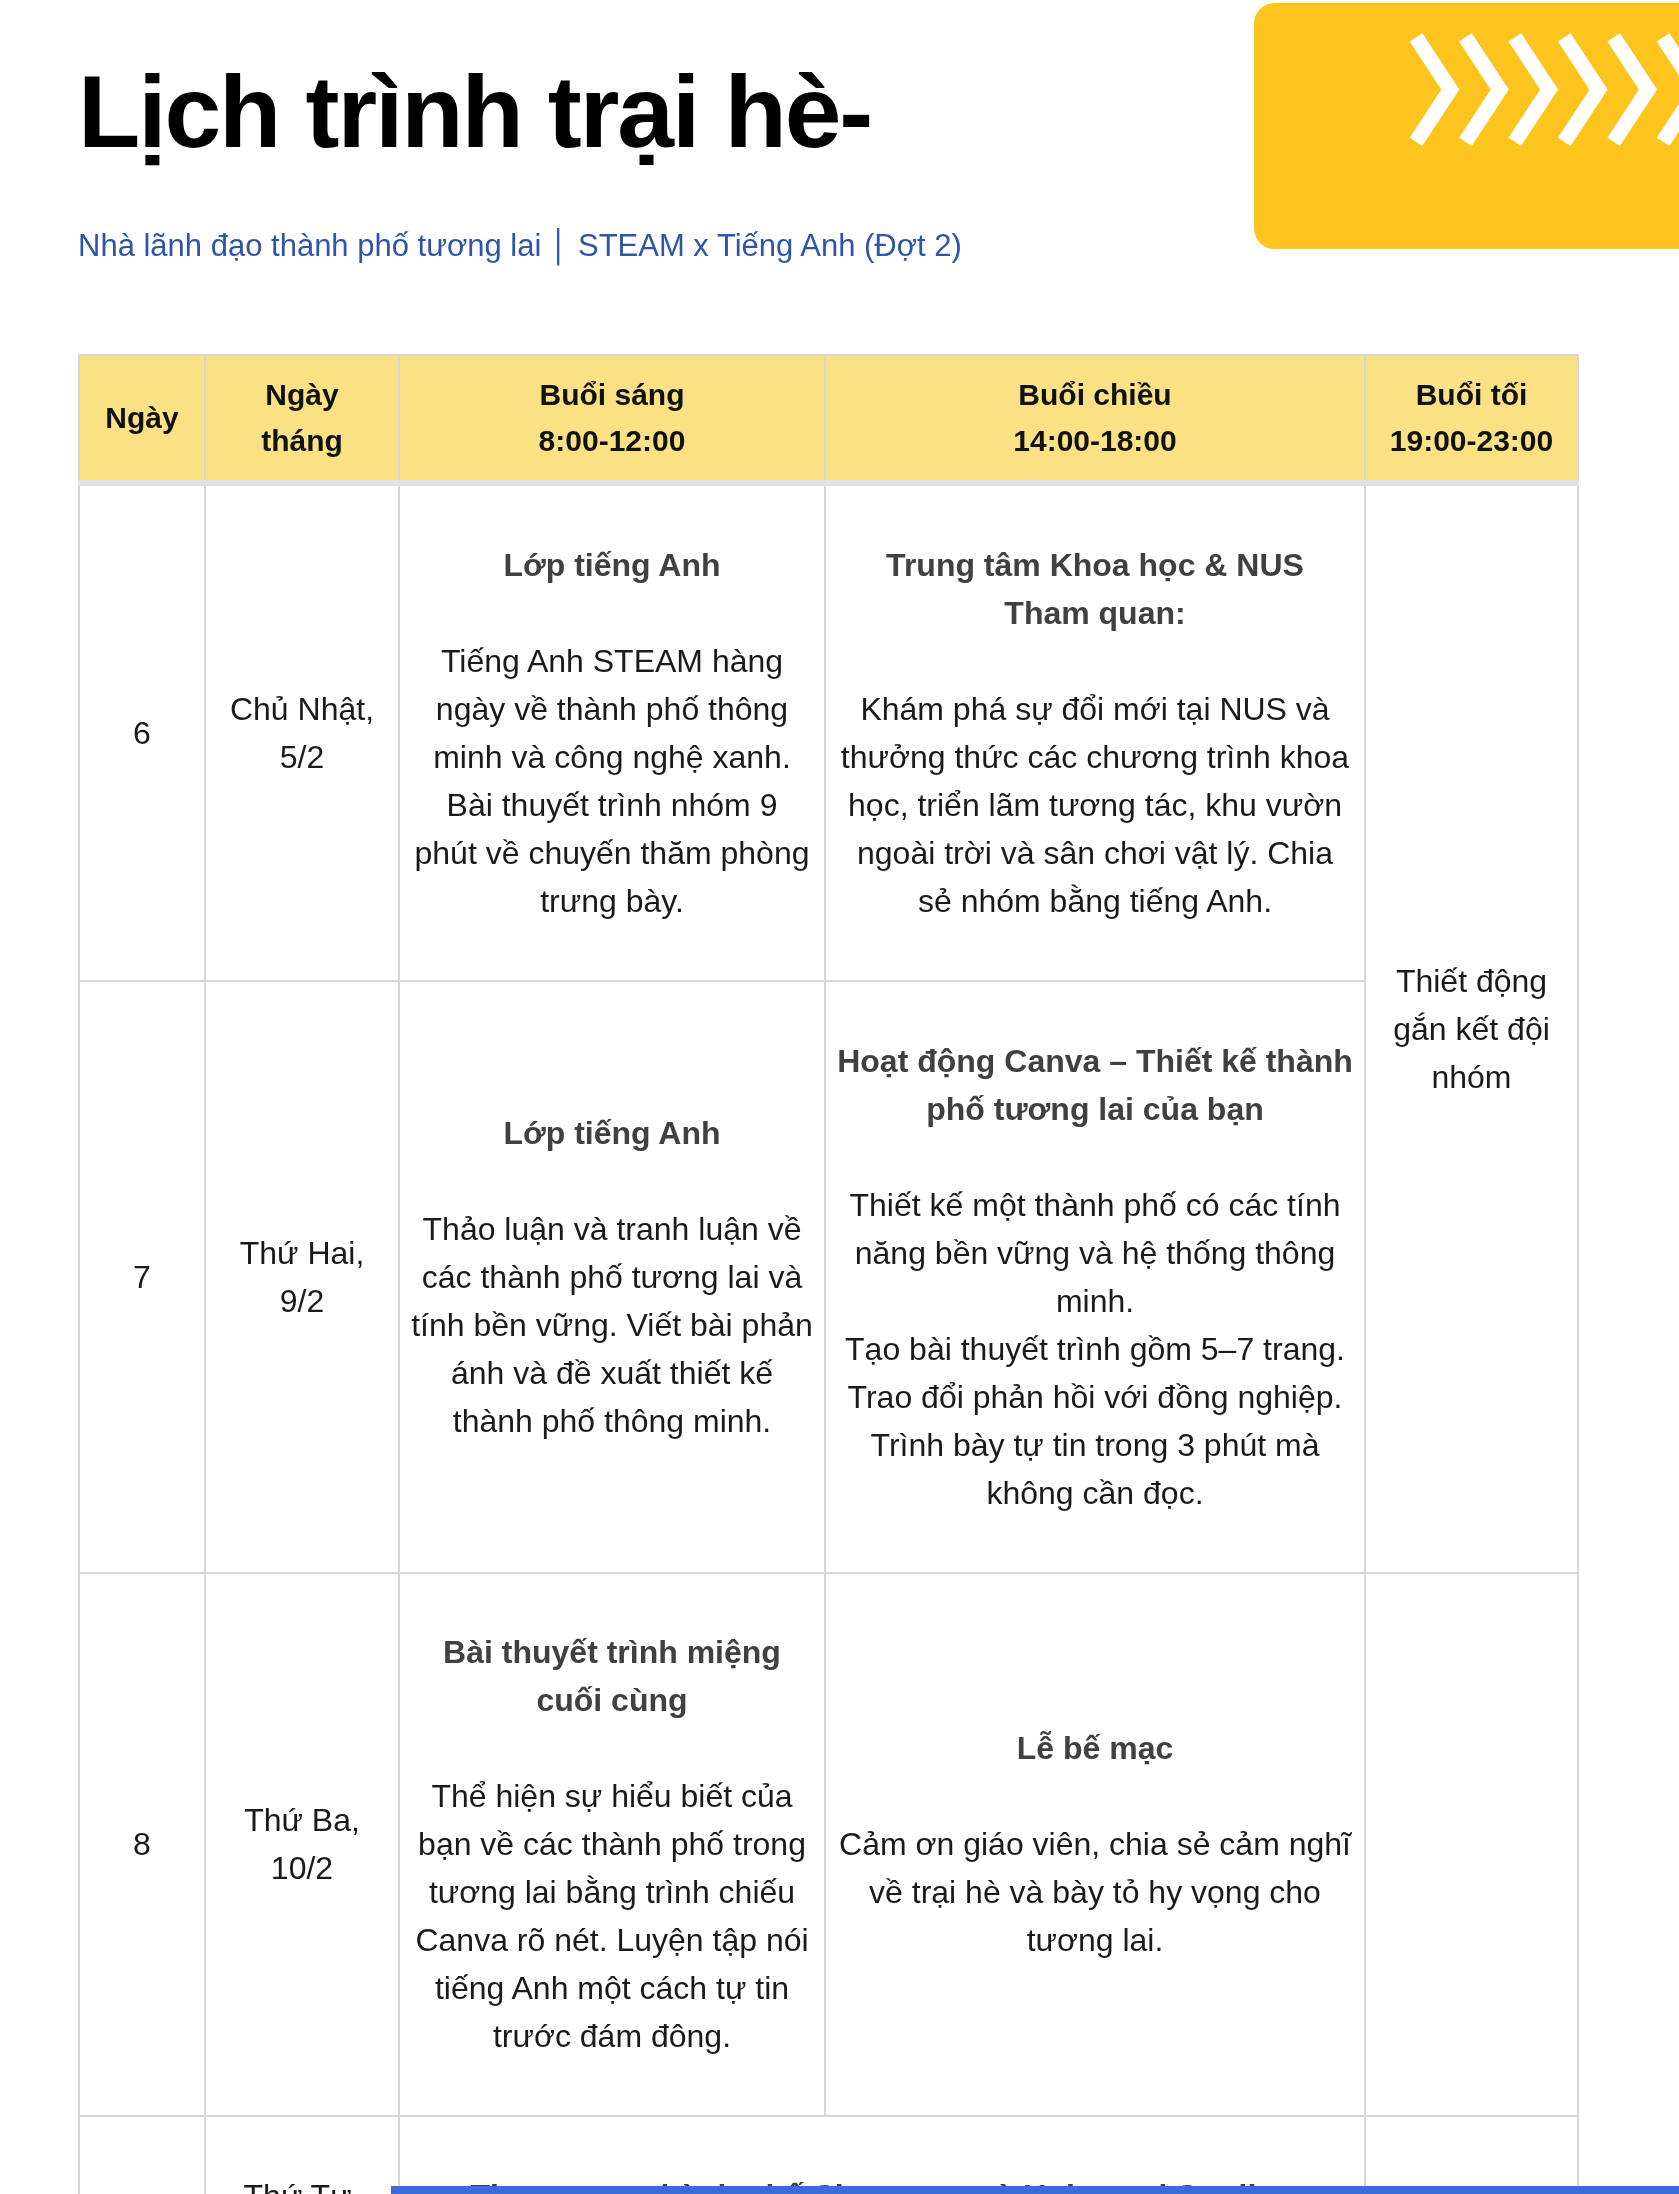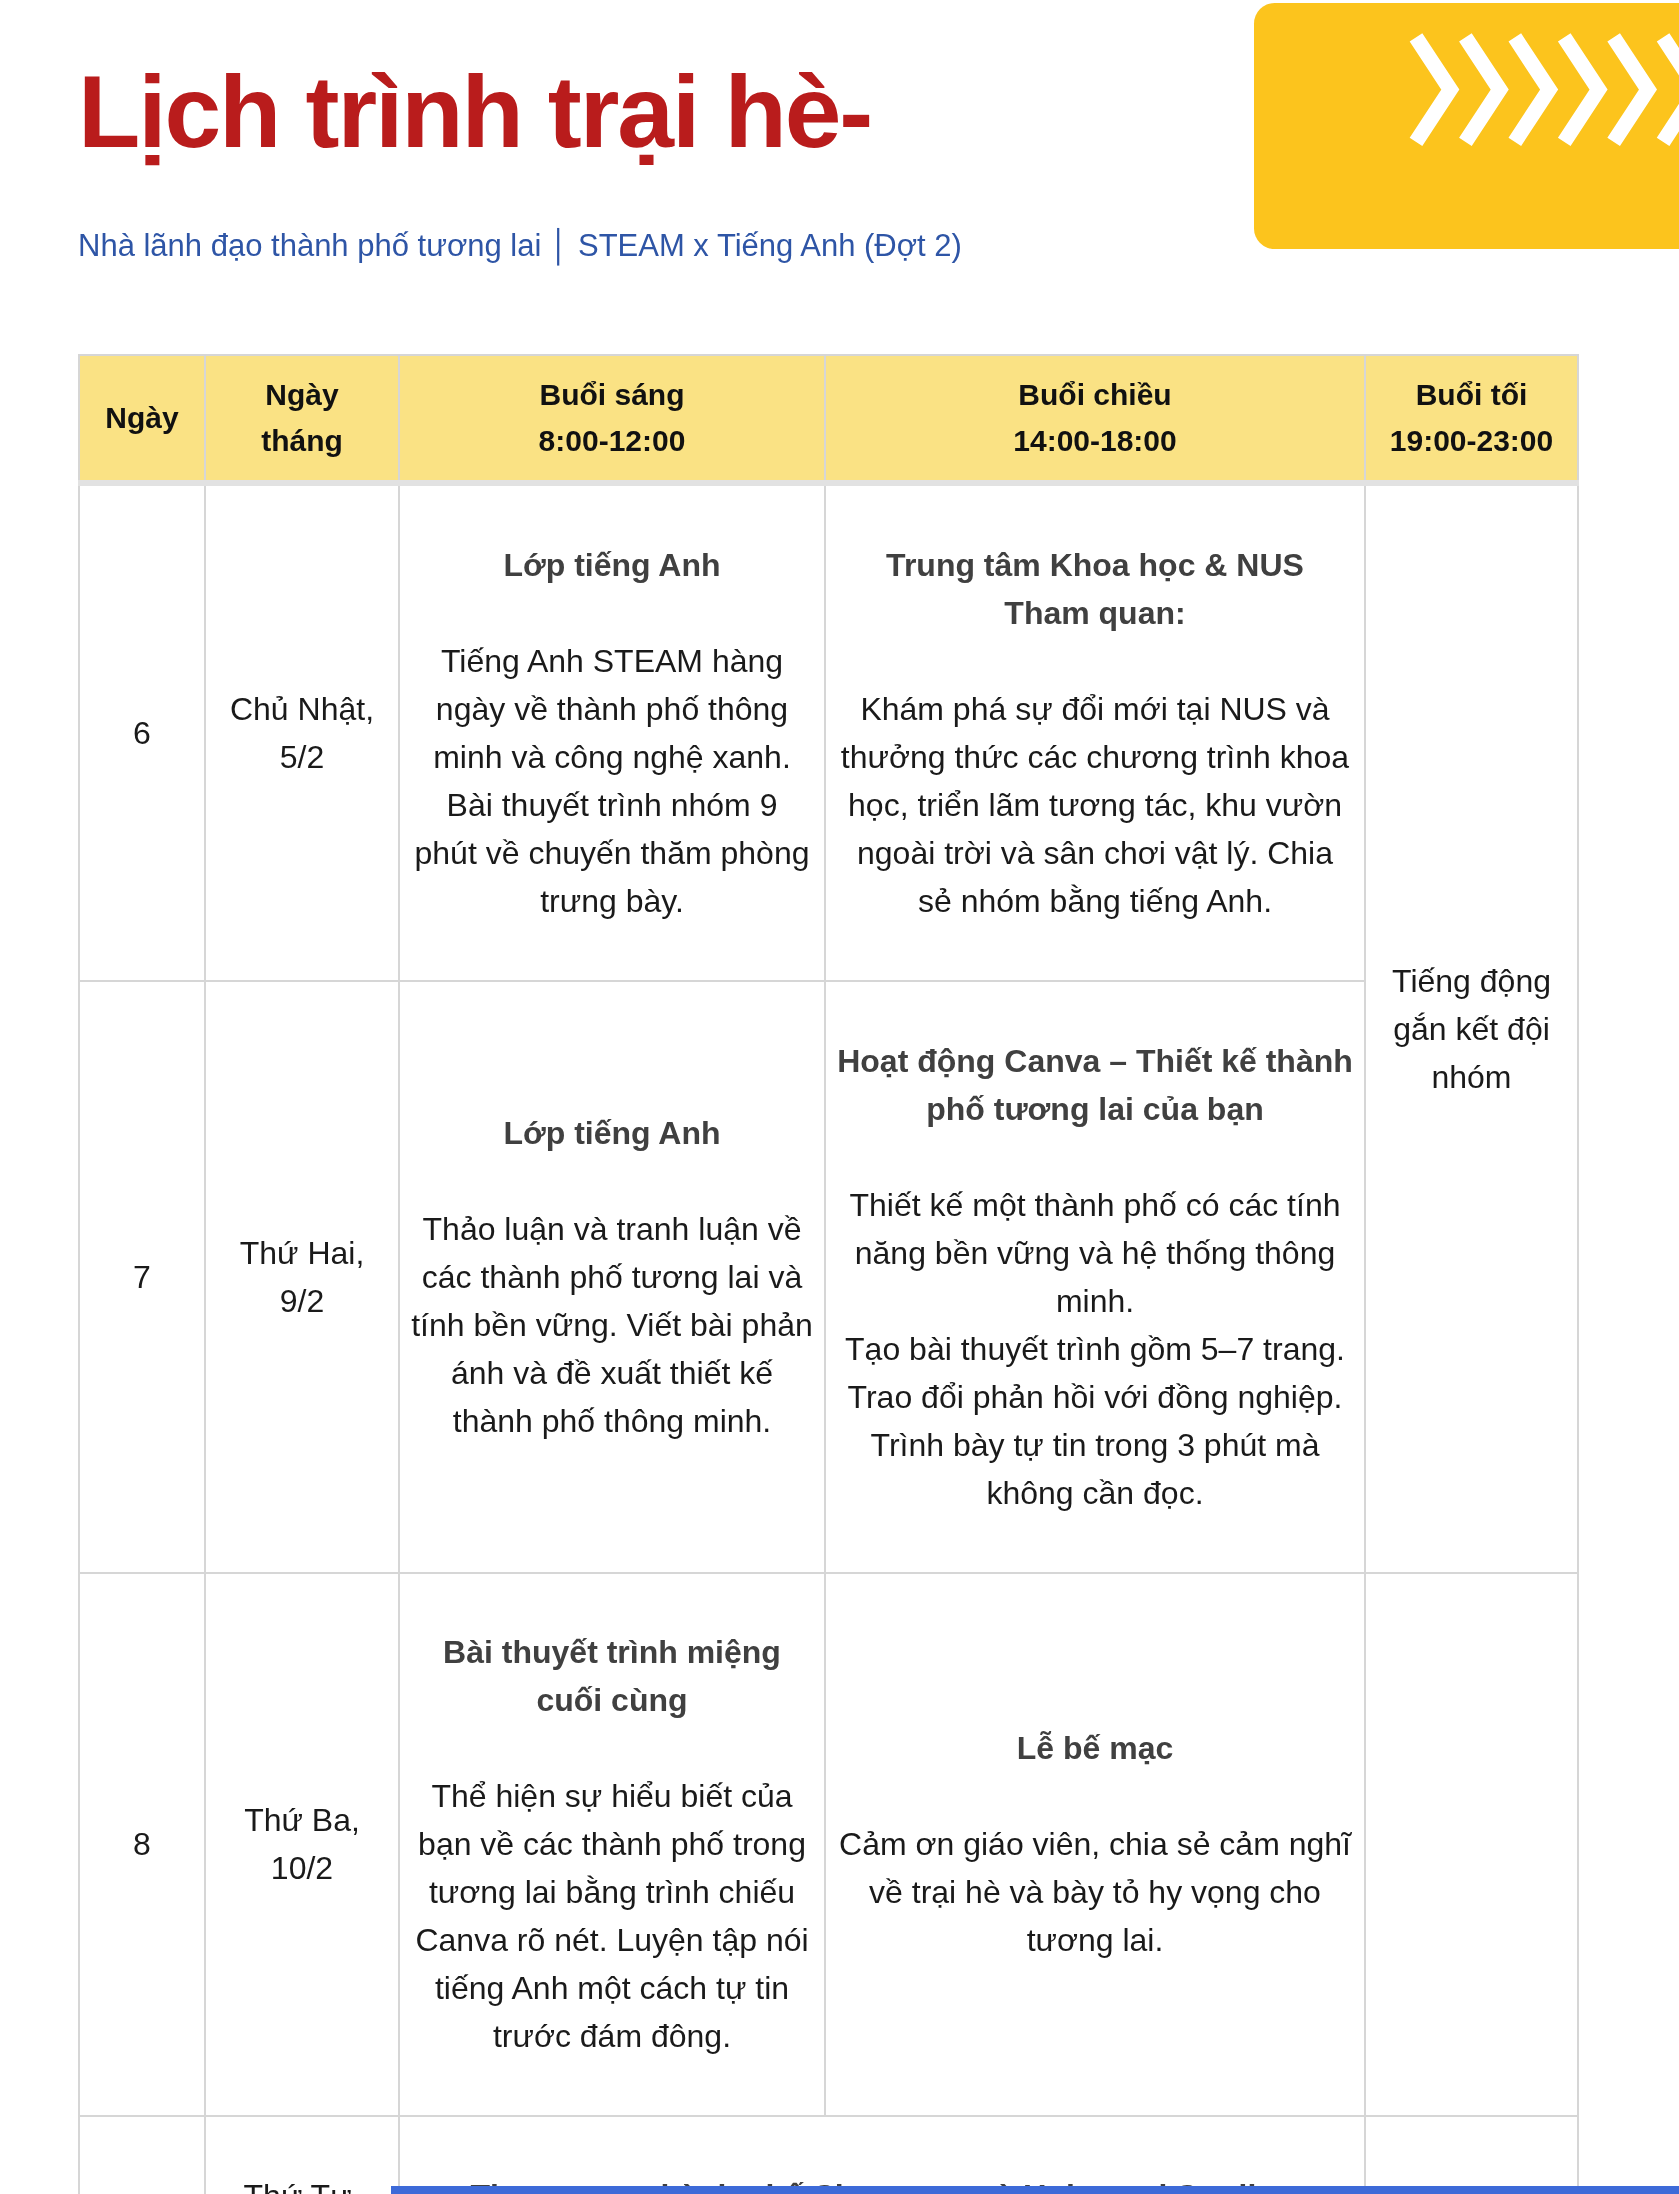--- a/index.html
+++ b/index.html
@@ -5,21 +5,21 @@
   html,body{margin:0;padding:0;}
   body{
     width:1679px;height:2194px;position:relative;overflow:hidden;
     background:#ffffff;
     font-family:"Liberation Sans","DejaVu Sans",sans-serif;
     color:#1a1a1a;
   }
   .page-title{
     position:absolute;left:78px;top:54px;width:1167px;
     font-size:102px;font-weight:bold;line-height:1.15;
-    letter-spacing:-2.1px;color:#b91c1c;
+    letter-spacing:-2.1px;color:#000000;
   }
   .page-subtitle{
     position:absolute;left:78px;top:227px;width:1552px;
     font-size:31px;font-weight:400;line-height:1.25;color:#2E55A6;
   }
   .banner{
     position:absolute;left:1254px;top:2.7px;width:453px;height:246px;
     background:#FCC41D;border-radius:20.6px;overflow:hidden;
   }
   .banner svg{position:absolute;left:0;top:0;}
@@ -106,21 +106,21 @@
       <td>
         <div class="ct">Lớp tiếng Anh</div>
         <div class="cb">Tiếng Anh STEAM hàng ngày về thành phố thông minh và công nghệ xanh. Bài thuyết trình nhóm 9 phút về chuyến thăm phòng trưng bày.</div>
       </td>
       <td>
         <div class="ct">Trung tâm Khoa học &amp; NUS
 Tham quan:</div>
         <div class="cb">Khám phá sự đổi mới tại NUS và thưởng thức các chương trình khoa học, triển lãm tương tác, khu vườn ngoài trời và sân chơi vật lý. Chia sẻ nhóm bằng tiếng Anh.</div>
       </td>
       <td rowspan="2">
-        <div class="cb">Tiếng động gắn kết đội nhóm</div>
+        <div class="cb">Thiết động gắn kết đội nhóm</div>
       </td>
     </tr>
     <tr class="r7">
       <td class="day-cell">7</td>
       <td class="date-cell">Thứ Hai,
 9/2</td>
       <td>
         <div class="ct">Lớp tiếng Anh</div>
         <div class="cb">Thảo luận và tranh luận về các thành phố tương lai và tính bền vững. Viết bài phản ánh và đề xuất thiết kế thành phố thông minh.</div>
       </td>

